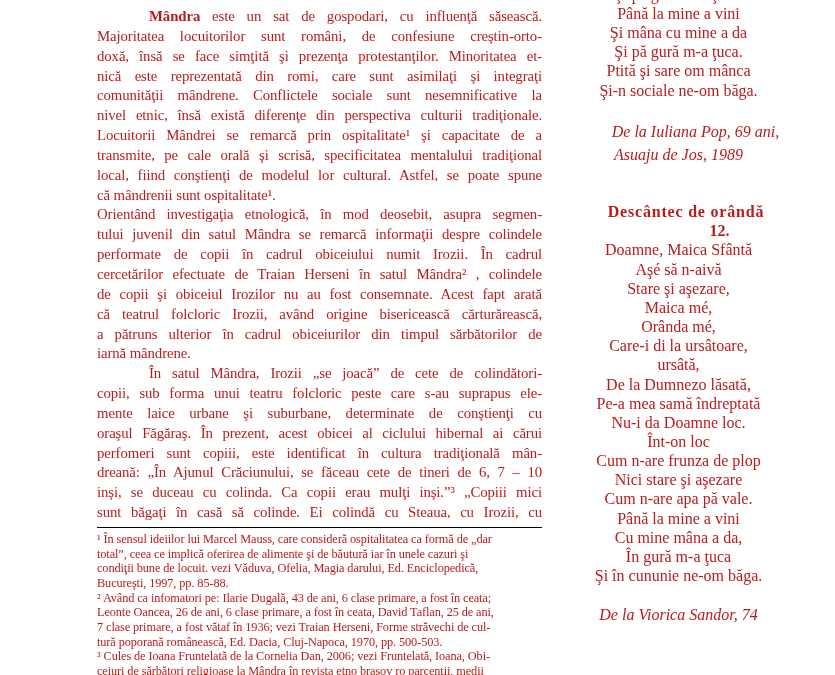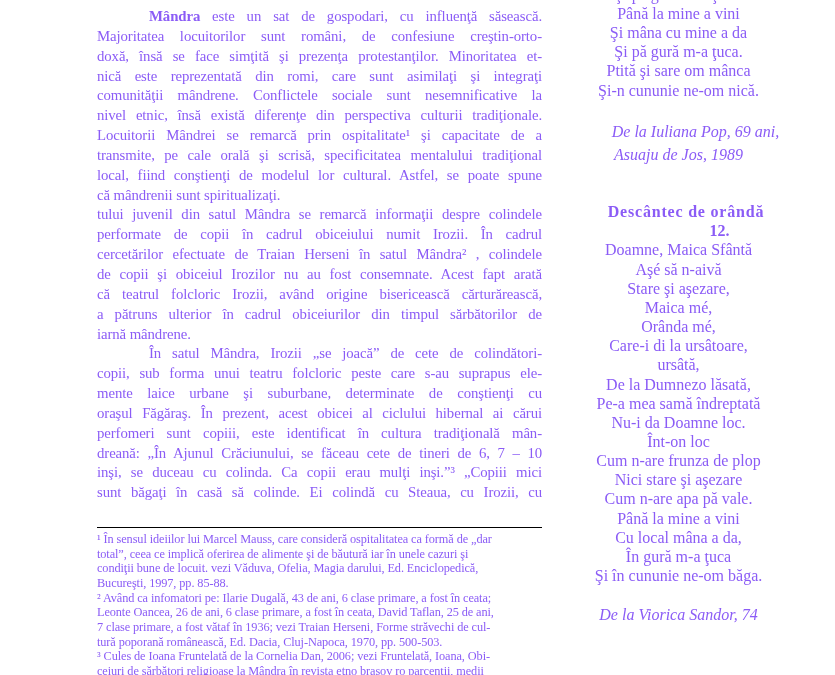--- a/index.html
+++ b/index.html
@@ -1,16 +1,16 @@
 <!DOCTYPE html>
 <html><head>
 <meta charset="utf-8">
 <style>
   html,body{margin:0;padding:0;background:#ffffff;}
-  .page{position:relative;width:835px;height:675px;background:#ffffff;color:#8b5cf6;
+  .page{position:relative;width:835px;height:675px;background:#ffffff;color:#b91c1c;
         font-family:"Liberation Serif","DejaVu Serif",serif;overflow:hidden;}
   
   .col-main{position:absolute;left:97px;top:7px;width:445px;}
   .bl{font-size:14.8px;line-height:19.85px;letter-spacing:-0.1px;}
   .j{text-align:justify;text-align-last:justify;}
   .ind{text-indent:52px;}
   
   .rule{position:absolute;left:97px;top:527px;width:445px;border-top:1.5px solid #000;}
   .fnotes{position:absolute;left:97px;top:532px;width:447px;}
   .fn{font-size:12.3px;line-height:14.65px;letter-spacing:-0.1px;}
@@ -32,21 +32,22 @@
   <div class="col-main">
       <div class="bl j ind"><span style="font-weight: bold;">Mândra</span><span> este un sat de gospodari, cu influenţă săsească.</span></div>
       <div class="bl j"><span>Majoritatea locuitorilor sunt români, de confesiune creştin-orto-</span></div>
       <div class="bl j"><span>doxă, însă se face simţită şi prezenţa protestanţilor. Minoritatea et-</span></div>
       <div class="bl j"><span>nică este reprezentată din romi, care sunt asimilaţi şi integraţi</span></div>
       <div class="bl j"><span>comunităţii mândrene. Conflictele sociale sunt nesemnificative la</span></div>
       <div class="bl j"><span>nivel etnic, însă există diferenţe din perspectiva culturii tradiţionale.</span></div>
       <div class="bl j"><span>Locuitorii Mândrei se remarcă prin ospitalitate¹ şi capacitate de a</span></div>
       <div class="bl j"><span>transmite, pe cale orală şi scrisă, specificitatea mentalului tradiţional</span></div>
       <div class="bl j"><span>local, fiind conştienţi de modelul lor cultural. Astfel, se poate spune</span></div>
-      <div class="bl"><span>că mândrenii sunt spiritualizaţi.</span></div>
+      <div class="bl"><span>că mândrenii sunt ospitalitate¹.</span></div>
+      <div class="bl j"><span>Orientând investigaţia etnologică, în mod deosebit, asupra segmen-</span></div>
       <div class="bl j"><span>tului juvenil din satul Mândra se remarcă informaţii despre colindele</span></div>
       <div class="bl j"><span>performate de copii în cadrul obiceiului numit Irozii. În cadrul</span></div>
       <div class="bl j"><span>cercetărilor efectuate de Traian Herseni în satul Mândra² , colindele</span></div>
       <div class="bl j"><span>de copii şi obiceiul Irozilor nu au fost consemnate. Acest fapt arată</span></div>
       <div class="bl j"><span>că teatrul folcloric Irozii, având origine bisericească cărturărească,</span></div>
       <div class="bl j"><span>a pătruns ulterior în cadrul obiceiurilor din timpul sărbătorilor de</span></div>
       <div class="bl"><span>iarnă mândrene.</span></div>
       <div class="bl j ind"><span>În satul Mândra, Irozii „se joacă” de cete de colindători-</span></div>
       <div class="bl j"><span>copii, sub forma unui teatru folcloric peste care s-au suprapus ele-</span></div>
       <div class="bl j"><span>mente laice urbane şi suburbane, determinate de conştienţi cu</span></div>
@@ -73,39 +74,39 @@
     </div>
 
   <div class="col-poem">
       <div class="pl frag">
         <span>Şi pă gură m-a ţuca.</span>
       </div>
       <div class="pl"><span>Până la mine a vini</span></div>
       <div class="pl"><span>Şi mâna cu mine a da</span></div>
       <div class="pl"><span>Şi pă gură m-a ţuca.</span></div>
       <div class="pl"><span>Ptită şi sare om mânca</span></div>
-      <div class="pl"><span>Şi-n cununie ne-om nică.</span></div>
+      <div class="pl"><span>Şi-n sociale ne-om băga.</span></div>
       <div class="pl i" style="margin-top: 22px; margin-left: 34px;"><span>De la Iuliana Pop, 69 ani,</span></div>
       <div class="pl i" style="margin-top: 4px;"><span>Asuaju de Jos, 1989</span></div>
       <div class="pl b head" style="margin-top: 38px;"><span>Descântec de orândă</span></div>
       <div class="pl b num" style=""><span>12.</span></div>
       <div class="pl" style=""><span>Doamne, Maica Sfântă</span></div>
       <div class="pl"><span>Aşé să n-aivă</span></div>
       <div class="pl"><span>Stare şi aşezare,</span></div>
       <div class="pl"><span>Maica mé,</span></div>
       <div class="pl"><span>Orânda mé,</span></div>
       <div class="pl"><span>Care-i di la ursâtoare,</span></div>
       <div class="pl"><span>ursâtă,</span></div>
       <div class="pl"><span>De la Dumnezo lăsată,</span></div>
       <div class="pl"><span>Pe-a mea samă îndreptată</span></div>
       <div class="pl"><span>Nu-i da Doamne loc.</span></div>
       <div class="pl"><span>Înt-on loc</span></div>
       <div class="pl"><span>Cum n-are frunza de plop</span></div>
       <div class="pl"><span>Nici stare şi aşezare</span></div>
       <div class="pl"><span>Cum n-are apa pă vale.</span></div>
       <div class="pl"><span>Până la mine a vini</span></div>
-      <div class="pl"><span>Cu local mâna a da,</span></div>
+      <div class="pl"><span>Cu mine mâna a da,</span></div>
       <div class="pl"><span>În gură m-a ţuca</span></div>
       <div class="pl"><span>Şi în cununie ne-om băga.</span></div>
       <div class="pl i" style="margin-top: 20px;"><span>De la Viorica Sandor, 74</span></div>
     </div>
 
 </div>
 
 </body></html>

